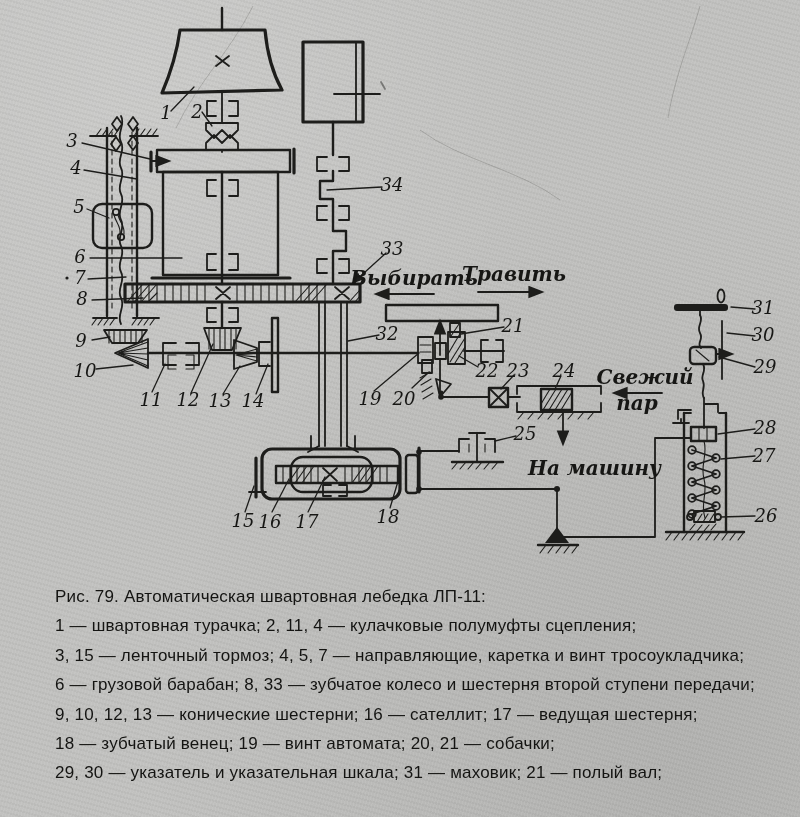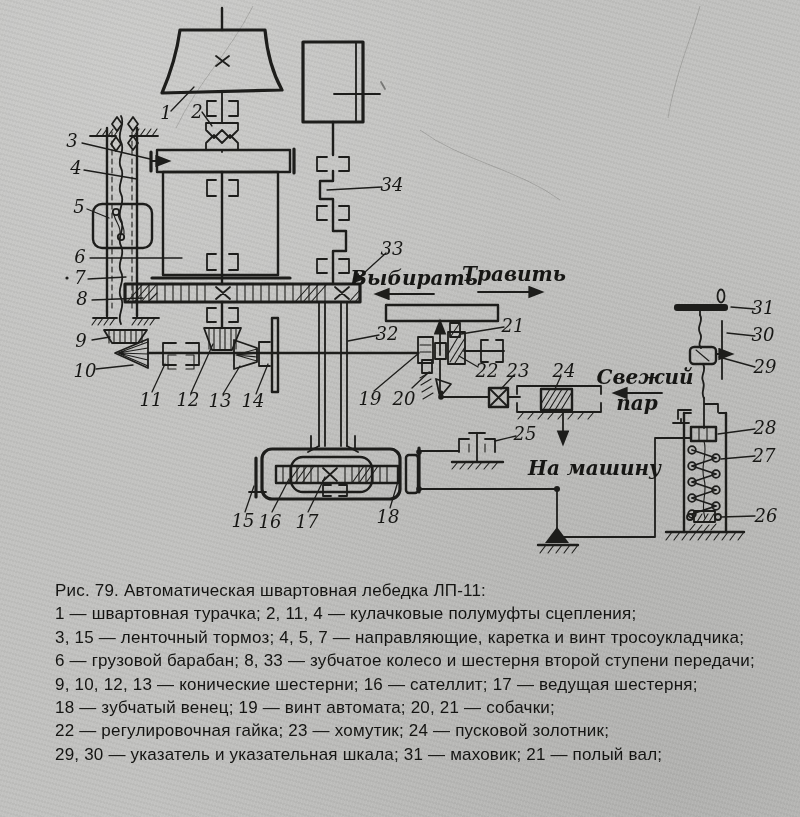--- a/index.html
+++ b/index.html
@@ -25,21 +25,21 @@
   .dot{fill:#1d1d1b;stroke:none;}
   .solid{fill:#1d1d1b;stroke:none;}
   .faded{opacity:.45;}
   .scratch{stroke:#3a3a38;stroke-width:1;fill:none;opacity:.22;}
   text.num{font:italic 18px "DejaVu Serif",serif;fill:#161614;}
   text.word{font:italic bold 20px "DejaVu Serif",serif;fill:#161614;}
   .caption{
     position:absolute;left:55px;top:579px;width:722px;
     color:#141412;font-size:17px;line-height:23.4px;letter-spacing:.2px;
   }
-  .caption div{white-space:nowrap;}
+  .caption div{white-space:nowrap;margin-top:6px;}
 </style>
 </head>
 <body>
 
 <div class="page">
 
 <svg class="diagram" width="800" height="572" viewBox="0 0 800 572">
   <defs>
     <marker id="arr" orient="auto" markerWidth="10" markerHeight="9" refX="7" refY="3.5">
       <path d="M0,0 L9,3.5 L0,7 Z" fill="#1d1d1b"></path>
@@ -364,17 +364,16 @@
   </g>
 </svg>
 
 <div class="caption">
   <div>Рис. 79. Автоматическая швартовная лебедка ЛП-11:</div>
   <div>1 — швартовная турачка; 2, 11, 4 — кулачковые полумуфты сцепления;</div>
   <div>3, 15 — ленточный тормоз; 4, 5, 7 — направляющие, каретка и винт тросоукладчика;</div>
   <div>6 — грузовой барабан; 8, 33 — зубчатое колесо и шестерня второй ступени передачи;</div>
   <div>9, 10, 12, 13 — конические шестерни; 16 — сателлит; 17 — ведущая шестерня;</div>
   <div>18 — зубчатый венец; 19 — винт автомата; 20, 21 — собачки;</div>
-  <div>22 — регулировочная гайка; 23 — хомутик; 24 — пусковой золотник;</div>
   <div>29, 30 — указатель и указательная шкала; 31 — маховик; 21 — полый вал;</div>
 </div>
 
 </div>
 
 </body></html>

